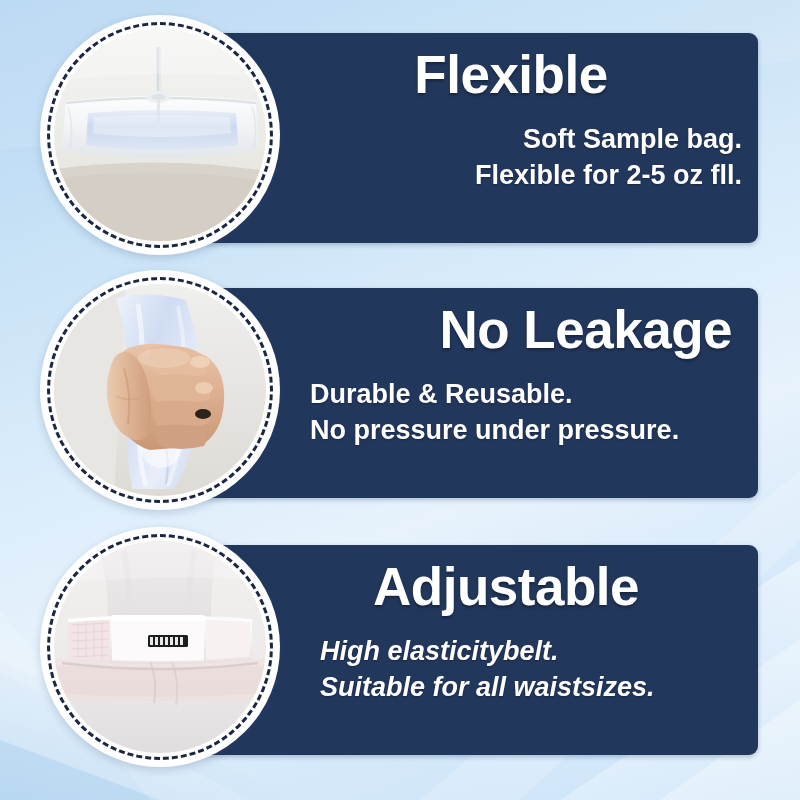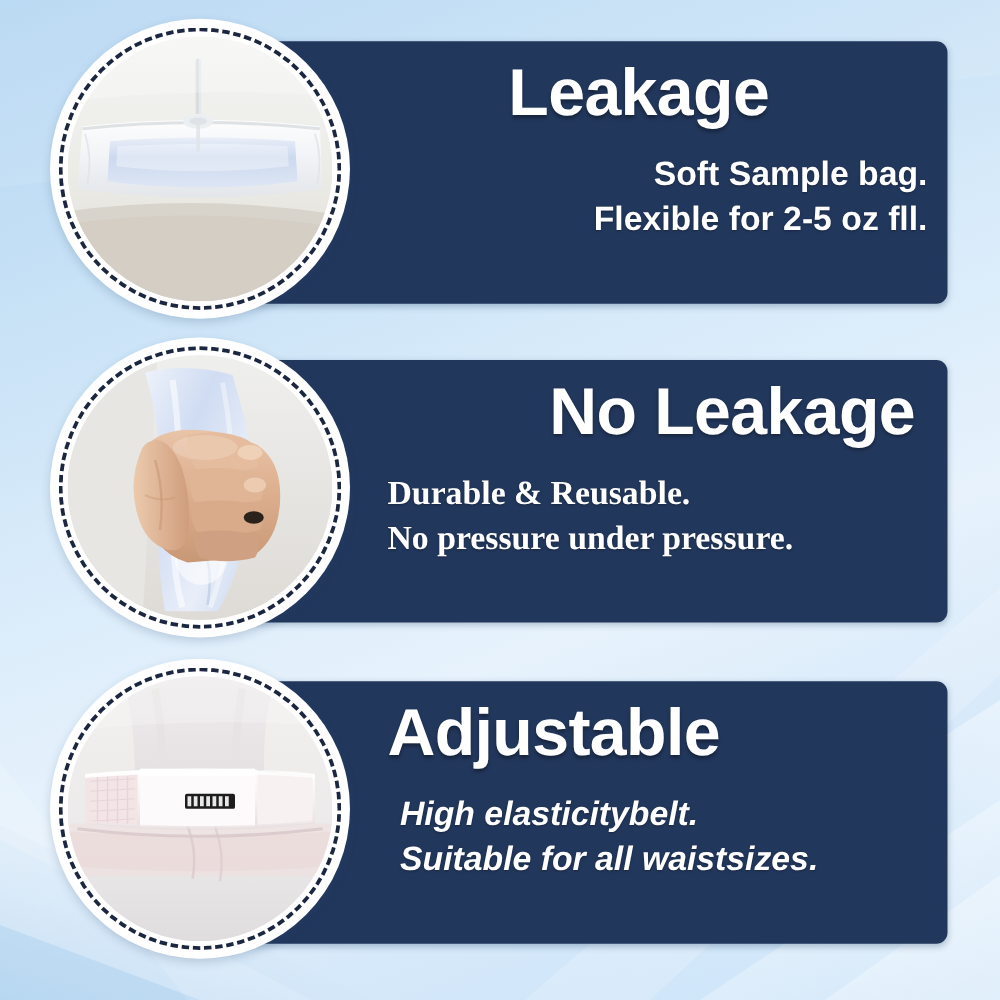--- a/index.html
+++ b/index.html
@@ -69,27 +69,27 @@
     font-size: 53px;
     font-weight: bold;
     color: #ffffff;
     line-height: 1.06;
     letter-spacing: -0.5px;
     text-shadow: 0 2px 3px rgba(0,0,0,.35);
     white-space: nowrap;
   }
   .row-1 .panel-title { text-align: center; padding-right: 30px; }
   .row-2 .panel-title { text-align: right; padding-right: 10px; }
-  .row-3 .panel-title { text-align: left; padding-right: 40px; }
+  .row-3 .panel-title { text-align: center; padding-right: 40px; }
 
   .panel-lines {
     margin-top: 18px;
   }
   .row-1 .panel-lines { padding-left: 18px; text-align: right; }
-  .row-2 .panel-lines { padding-left: 0px; font-family: Liberation Serif, serif; }
+  .row-2 .panel-lines { padding-left: 0px; }
   .row-3 .panel-lines { padding-left: 10px; font-style: italic; }
 
   .panel-line {
     font-size: 27px;
     font-weight: bold;
     color: #ffffff;
     line-height: 1.34;
     text-shadow: 0 1px 2px rgba(0,0,0,.30);
     white-space: nowrap;
   }
@@ -161,21 +161,21 @@
   <path d="M0,610 L0,672 L250,800 L150,800 Z" fill="#ffffff" opacity="0.14"></path>
 
   <path d="M0,0 L800,0 L800,60 L0,150 Z" fill="#ffffff" opacity="0.10"></path>
 </svg>
 
 <div id="stage">
 
   <div class="feature-row row-1">
 
     <div class="panel">
-      <div class="panel-title">Leakage</div>
+      <div class="panel-title">Flexible</div>
       <div class="panel-lines">
         <div class="panel-line">Soft Sample bag.</div>
         <div class="panel-line">Flexible for 2-5 oz fll.</div>
       </div>
     </div>
 
     <div class="circle-badge">
       <div class="circle-photo">
         <svg class="photo-svg" viewBox="0 0 212 212" xmlns="http://www.w3.org/2000/svg">
           <defs>

